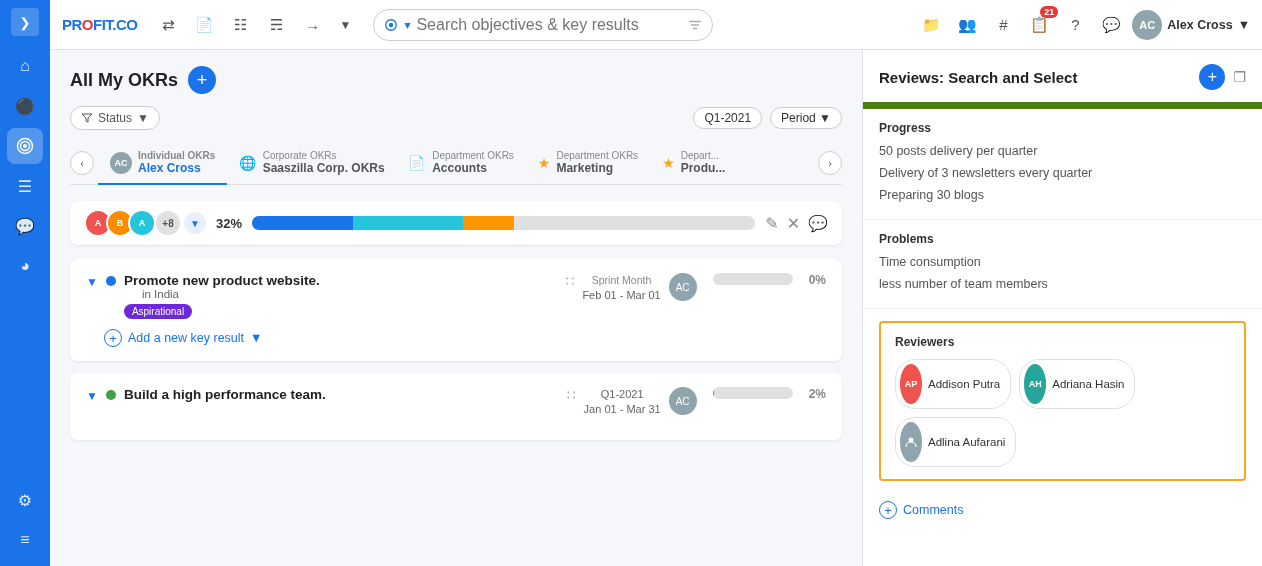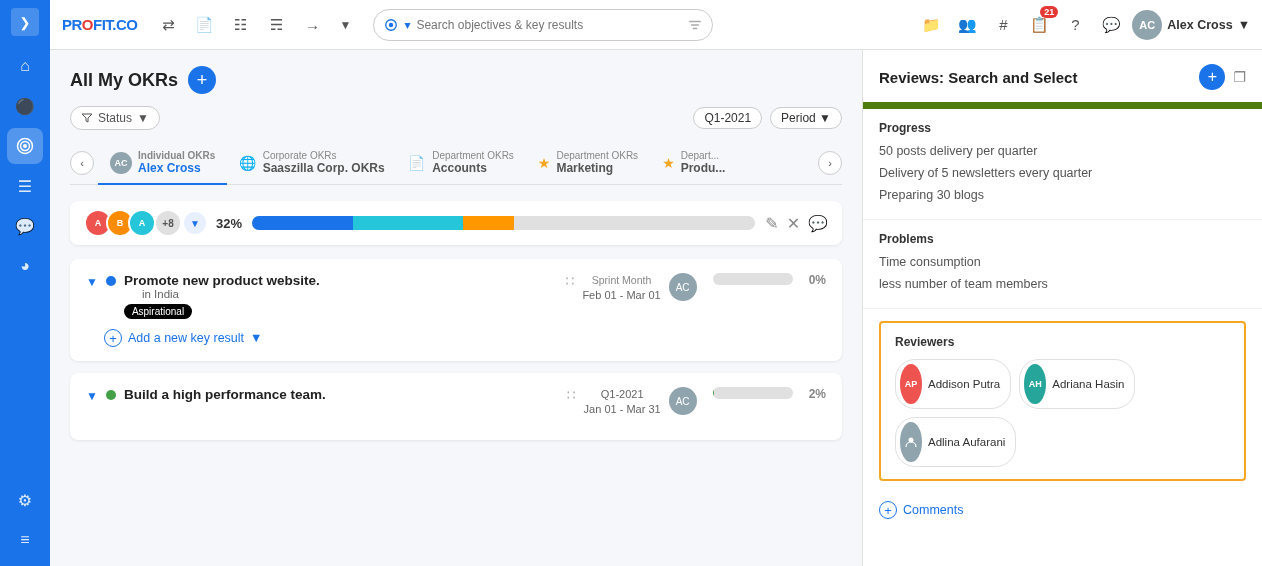--- a/index.html
+++ b/index.html
@@ -73,21 +73,21 @@
       display: flex;
       align-items: center;
       border: 1px solid #ccc;
       border-radius: 20px;
       padding: 0 10px;
       height: 32px;
       background: white;
       gap: 6px;
     }
     .search-bar input {
-      border: none; outline: none; flex: 1; font-size: 12px; color: #333;
+      border: none; outline: none; flex: 1; font-size: 16px; color: #333;
     }
     .right-nav { display: flex; align-items: center; gap: 6px; margin-left: auto; }
     .notif-badge { position: relative; }
     .badge {
       position: absolute; top: -4px; right: -4px;
       background: #e53935; color: white;
       font-size: 9px; border-radius: 8px;
       padding: 1px 4px; font-weight: 700;
     }
     .avatar-btn {
@@ -263,21 +263,21 @@
     .okr-card-title { font-size: 13.5px; font-weight: 600; color: #222; flex: 1; }
     .drag-handle { color: #aaa; cursor: grab; font-size: 14px; }
     .sprint-info { text-align: center; font-size: 11px; color: #666; line-height: 1.4; margin-left: auto; }
     .sprint-label { font-size: 10.5px; color: #888; }
     .okr-avatar { width: 28px; height: 28px; border-radius: 50%; background: #90a4ae; display: flex; align-items: center; justify-content: center; color: white; font-size: 10px; }
     .okr-progress-bar-wrap { width: 80px; height: 12px; background: #e0e0e0; border-radius: 6px; overflow: hidden; margin: 0 8px; }
     .okr-progress-fill { height: 100%; background: #1a73e8; }
     .okr-pct { font-size: 12px; color: #888; font-weight: 600; }
     .tag-aspirational {
       display: inline-block;
-      background: #000000;
+      background: #6d28d9;
       color: white; font-size: 10px;
       padding: 2px 8px; border-radius: 10px; margin-top: 4px;
     }
     .in-text { font-size: 11.5px; color: #666; margin-left: 18px; }
     .add-kr {
       display: flex; align-items: center; gap: 6px;
       color: #1a73e8; font-size: 12.5px; cursor: pointer;
       margin-top: 10px; margin-left: 18px;
     }
     .add-kr-icon {
@@ -551,21 +551,21 @@
       <span class="panel-title">Reviews: Search and Select</span>
       <div class="panel-add-btn">+</div>
       <span class="panel-expand">❐</span>
     </div>
 
 
     <div class="panel-section">
       <div class="panel-section-title">Progress</div>
       <div class="panel-section-text">
         <p>50 posts delivery per quarter</p>
-        <p>Delivery of 5 newsletters every quarter</p>
+        <p>Delivery of 3 newsletters every quarter</p>
         <p>Preparing 30 blogs</p>
       </div>
     </div>
 
     <div class="panel-section">
       <div class="panel-section-title">Problems</div>
       <div class="panel-section-text">
         <p>Time consumption</p>
         <p>less number of team members</p>
       </div>

